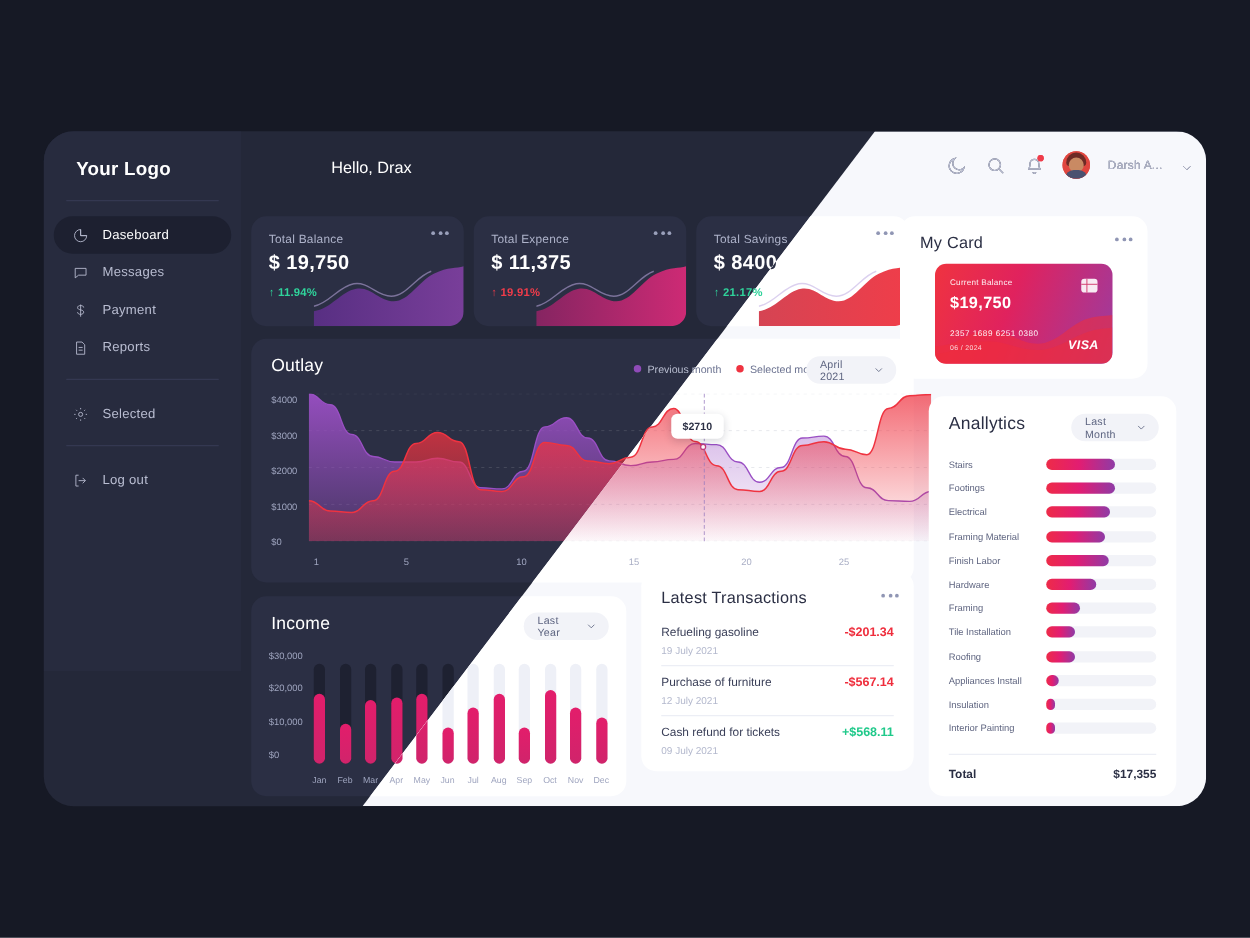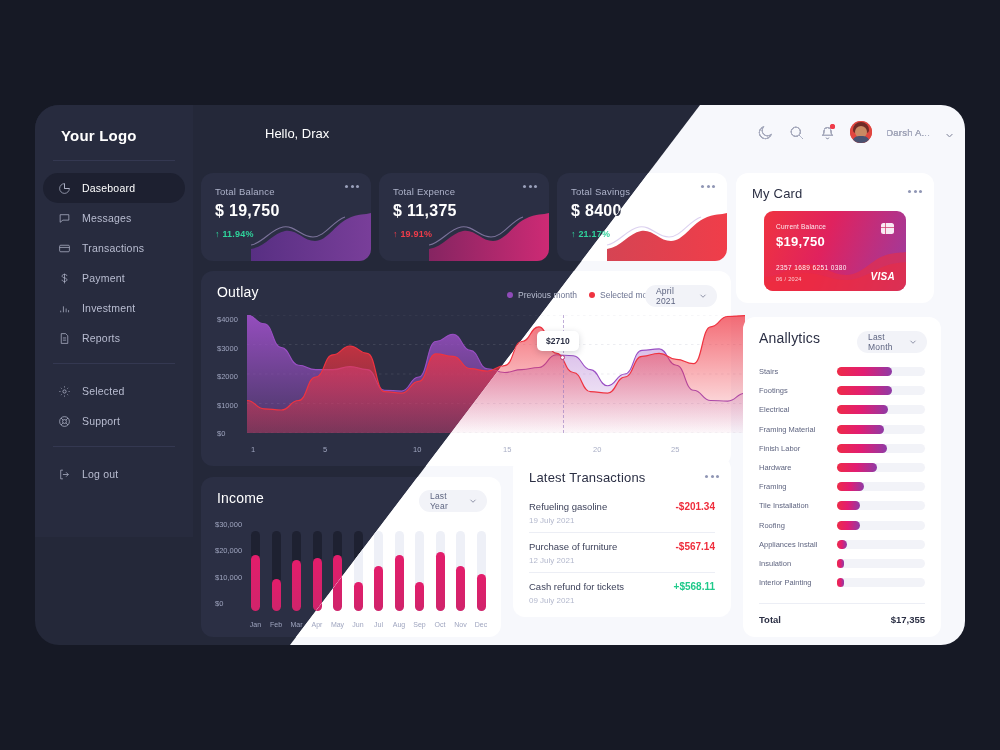--- a/index.html
+++ b/index.html
@@ -118,21 +118,21 @@
 
   
   #trans { left:478px; top:352px; width:218px; height:160px; }
   .tr-row { position:absolute; left:16px; width:186px; }
   .tr-name { font-size:9.5px; color:#3a3f58; }
   .tr-date { font-size:8px; color:#b3b8cd; margin-top:4px; }
   .tr-amt { position:absolute; right:0; top:0; font-size:10px; font-weight:bold; }
   .tr-sep { position:absolute; left:16px; width:186px; height:1px; background:#eceef5; }
 
   
-  #mycard { left:701px; top:68px; width:198px; height:130px; }
+  #mycard { left:685px; top:68px; width:198px; height:130px; }
   .cc {
     position:absolute; left:28px; top:38px; width:142px; height:80px; border-radius:9px;
     background:linear-gradient(110deg,#ef3340 0%,#e0225e 42%,#9b3ca0 100%);
     overflow:hidden;
   }
   .cc .cb { position:absolute; left:12px; top:12px; font-size:6.5px; color:rgba(255,255,255,.92); letter-spacing:.2px;}
   .cc .cv2 { position:absolute; left:12px; top:23px; font-size:13px; font-weight:bold; color:#fff; letter-spacing:.3px;}
   .cc .cnum { position:absolute; left:12px; bottom:20px; font-size:6.5px; color:rgba(255,255,255,.95); letter-spacing:.4px;}
   .cc .cexp { position:absolute; left:12px; bottom:9px; font-size:5.5px; color:rgba(255,255,255,.8); letter-spacing:.3px;}
   .cc .visa { position:absolute; right:11px; bottom:9px; font-size:10px; font-weight:bold; font-style:italic; color:#fff; letter-spacing:.3px;}
@@ -840,45 +840,25 @@
             <span class="sb-icon">
               <svg viewBox="0 0 24 24">
                 <path d="M4 5h16v10H9l-5 4z"></path>
               </svg>
             </span>
             <span class="lbl">Messages</span>
           </div>
           <div class="sb-item">
             <span class="sb-icon">
               <svg viewBox="0 0 24 24">
-                <rect x="3" y="6" width="18" height="12" rx="2"></rect>
-                <path d="M3 10h18"></path>
-              </svg>
-            </span>
-            <span class="lbl">Transactions</span>
-          </div>
-          <div class="sb-item">
-            <span class="sb-icon">
-              <svg viewBox="0 0 24 24">
                 <path d="M12 3v18"></path>
                 <path d="M16.5 7.5c0-2-2-3-4.5-3s-4.5 1-4.5 3 2 2.8 4.5 3.4 4.5 1.4 4.5 3.4-2 3.2-4.5 3.2-4.5-1.2-4.5-3.2"></path>
               </svg>
             </span>
             <span class="lbl">Payment</span>
-          </div>
-          <div class="sb-item">
-            <span class="sb-icon">
-              <svg viewBox="0 0 24 24">
-                <path d="M5 16v3"></path>
-                <path d="M10 8v11"></path>
-                <path d="M15 12v7"></path>
-                <path d="M19.5 15v4"></path>
-              </svg>
-            </span>
-            <span class="lbl">Investment</span>
           </div>
           <div class="sb-item">
             <span class="sb-icon">
               <svg viewBox="0 0 24 24">
                 <path d="M6 3h8l4 4v14H6z"></path>
                 <path d="M9 11h6"></path>
                 <path d="M9 15h6"></path>
               </svg>
             </span>
             <span class="lbl">Reports</span>
@@ -887,30 +867,20 @@
       <div class="sb-div" style="margin-top:10px"></div>
       <div class="sb-group" id="sb-sec">
           <div class="sb-item">
             <span class="sb-icon">
               <svg viewBox="0 0 24 24">
                 <circle cx="12" cy="12" r="3"></circle>
                 <path d="M12 2.5v2M12 19.5v2M21.5 12h-2M4.5 12h-2M18.7 5.3l-1.4 1.4M6.7 17.3l-1.4 1.4M18.7 18.7l-1.4-1.4M6.7 6.7L5.3 5.3"></path>
               </svg>
             </span>
             <span class="lbl">Selected</span>
-          </div>
-          <div class="sb-item">
-            <span class="sb-icon">
-              <svg viewBox="0 0 24 24">
-                <circle cx="12" cy="12" r="9"></circle>
-                <circle cx="12" cy="12" r="3.6"></circle>
-                <path d="M5.6 5.6l3.8 3.8M14.6 14.6l3.8 3.8M18.4 5.6l-3.8 3.8M9.4 14.6l-3.8 3.8"></path>
-              </svg>
-            </span>
-            <span class="lbl">Support</span>
           </div>
         </div>
       <div class="sb-div" style="margin-top:10px"></div>
       <div class="sb-group" id="sb-out">
           <div class="sb-item">
             <span class="sb-icon">
               <svg viewBox="0 0 24 24">
                 <path d="M9 4H5v16h4"></path>
                 <path d="M15 8l4 4-4 4"></path>
                 <path d="M19 12H9"></path>

